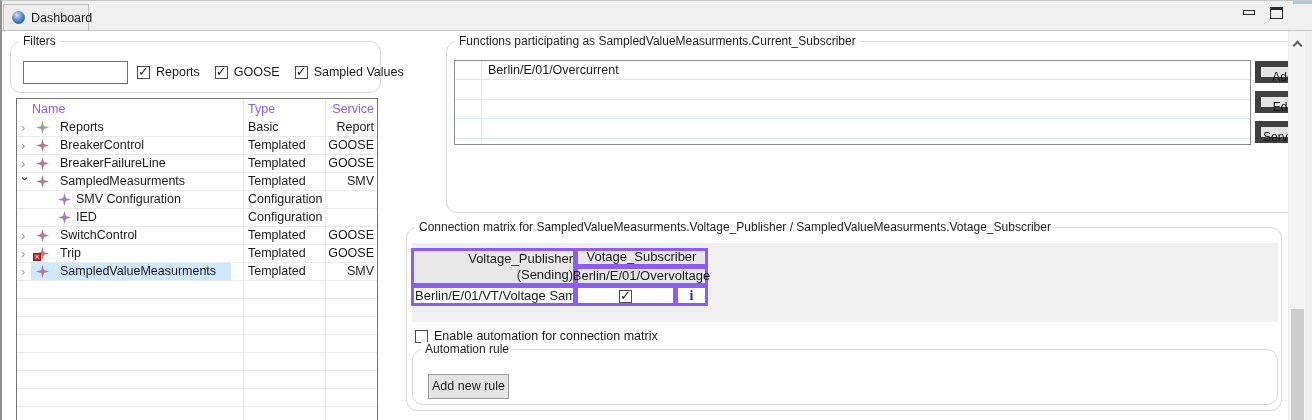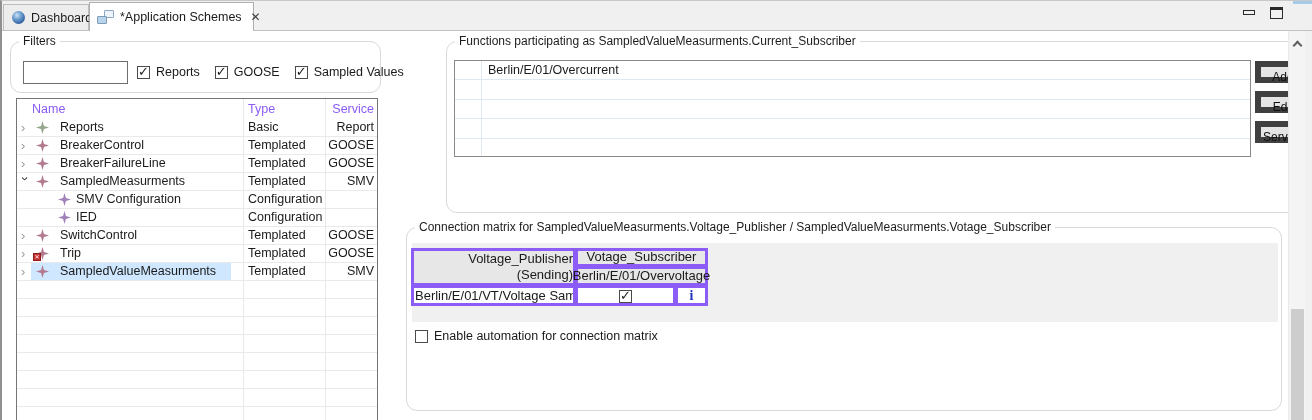--- a/index.html
+++ b/index.html
@@ -57,21 +57,21 @@
   .dmd-green { background:#94a78c; }
   .dmd-purple { background:#a181b8; }
   .err-badge { position:absolute; left:16px; top:8px; width:8px; height:8px; background:#c53030; border:1px solid #8f1f1f; z-index:3; }
   .err-badge::after { content:"✕"; position:absolute; left:0.5px; top:-1px; font-size:6px; color:#fff; }
   .tname { position:absolute; left:43px; line-height:17px; font-size:12.5px; white-space:nowrap; z-index:1; }
   .tname.child { left:59px; }
   .ttype { position:absolute; left:231px; line-height:17px; font-size:12.5px; white-space:nowrap; }
   .tsvc { position:absolute; left:308px; width:51px; text-align:right; padding-right:2px; line-height:17px; font-size:12.5px; white-space:nowrap; }
   
   #grp-functions { left:404px; top:10px; width:876px; height:172px;margin-left:40px; }
-  .fn-list { position:absolute; left:7px; top:18px; width:797px; height:97px; border:1px solid #8a8a8a; background:#fff; }
+  .fn-list { position:absolute; left:7px; top:18px; width:797px; height:85px; border:1px solid #8a8a8a; background:#fff; }
   .fn-list .rows { position:absolute; inset:0;
     background:repeating-linear-gradient(to bottom, transparent 0 18.5px, #dfe9f4 18.5px 19.5px); }
   .fn-sep { position:absolute; left:26px; top:0; bottom:0; width:1px; background:#dfe9f4; }
   .fn-item { position:absolute; left:33px; top:0; line-height:19px; font-size:12.5px; white-space:nowrap; }
   .btn { position:absolute; left:808px; width:56px; height:22px; background:#e5e5e5; border:6px solid #404040; text-align:center; line-height:20px; font-size:12px; color:#111; cursor:default; }
   #btn-add { top:19px; } #btn-edit { top:49px; } #btn-remove { top:79px; }
   .autoadd-box { position:absolute; left:7px; top:129px; width:297px; height:38px; border:1px solid #dcdcdc; }
   .autoadd-box .cb { position:absolute; left:8px; top:12px; }
   .autoadd-box .lbl { position:absolute; left:28px; top:12px; font-size:12.5px; white-space:nowrap; }
   
@@ -98,28 +98,20 @@
 </head>
 <body>
 
 <div id="root">
 
   <div class="tabbar">
     <div class="tab tab-inactive">
       <span class="globe"></span>
       <span>Dashboard</span>
     </div>
-    <div class="tab tab-active">
-      <span class="schemes-icon">
-          <i class="r1"></i>
-          <i class="r2"></i>
-        </span>
-      <span>*Application Schemes</span>
-      <span class="tab-close">✕</span>
-    </div>
     <span class="blue-sliver"></span>
     <span class="min-icon"></span>
     <span class="max-icon"></span>
   </div>
 
   <div class="content">
 
     <div class="fieldset" id="filters">
       <span class="legend">Filters</span>
       <input class="filter-input" value="" style="">
@@ -241,20 +233,24 @@
           <span class="cb checked"></span>
         </div>
         <div class="mcell m-info">
           <span class="info-glyph">i</span>
         </div>
       </div>
       <div class="enable-row">
         <span class="cb"></span>
         <span>Enable automation for connection matrix</span>
       </div>
+      <div class="fieldset" id="grp-automation">
+        <span class="legend">Automation rule</span>
+        <div class="rule-btn">Add new rule</div>
+      </div>
     </div>
 
     <div class="scrollbar">
       <span class="sb-up"></span>
       <span class="sb-thumb"></span>
     </div>
     <div class="right-gutter"></div>
 
   </div>
 </div>

